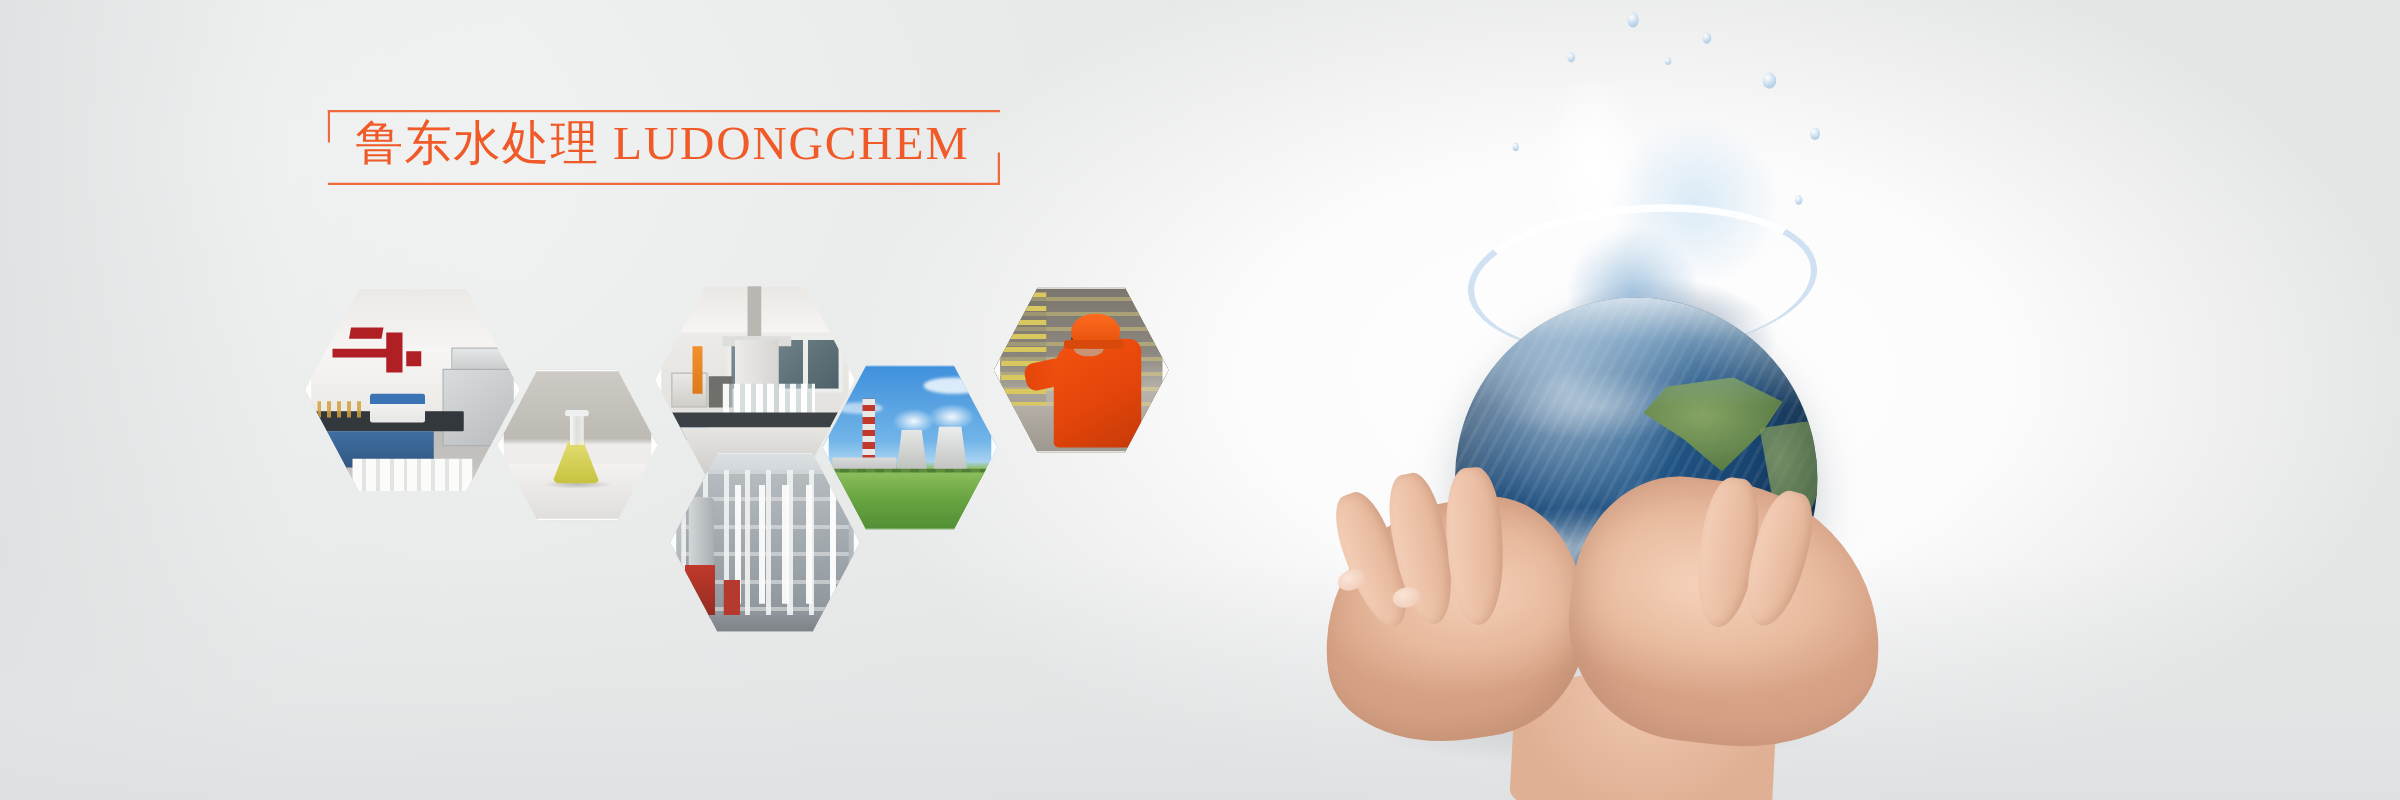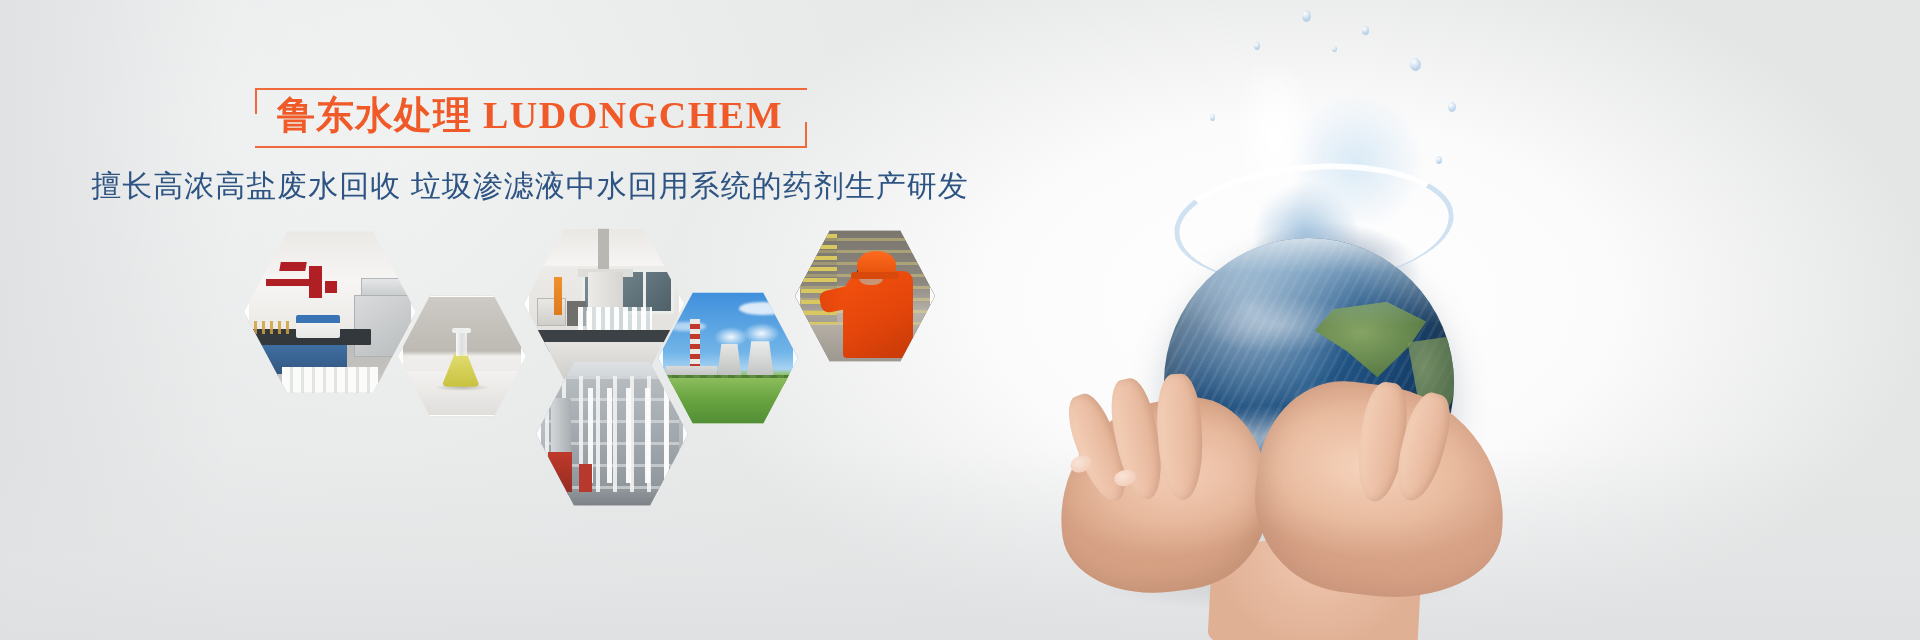--- a/index.html
+++ b/index.html
@@ -36,21 +36,21 @@
   .text-block {
     position:absolute; left:0; top:88px; width:1060px;
     text-align:center;
   }
   .title-wrap {
     display:inline-block; position:relative;
     padding:4px 22px 6px 22px;
   }
   .title {
     font-family:"Liberation Serif", serif;
-    font-size:38px; font-weight:700;
+    font-size:38px; font-weight:400;
     color:#f05a28;
     letter-spacing:1px;
     white-space:nowrap;
     line-height:1.25;
   }
   .title .en { font-family:"Liberation Serif", serif; letter-spacing:1.5px; }
   
   .title-wrap::before {
     content:""; position:absolute; left:0; top:0;
     width:100%; height:100%;
@@ -414,21 +414,20 @@
 
 <div id="banner">
 
   <div class="left-shade"></div>
   <div class="floor-shade"></div>
 
   <div class="text-block">
     <div class="title-wrap">
       <div class="title"><span>鲁东水处理</span><span class="en">&nbsp;</span><span class="en">LUDONGCHEM</span></div>
     </div>
-    <div class="subtitle">擅长高浓高盐废水回收  垃圾渗滤液中水回用系统的药剂生产研发</div>
   </div>
 
   <div class="hex" id="hex-lab-room">
     <div class="pic">
       <div class="lr-ceiling"></div>
       <div class="lr-wall"></div>
       <div class="lr-cabinet2"></div>
       <div class="lr-cabinet"></div>
       <div class="lr-slogan">
         <i class="lr-s1"></i>

